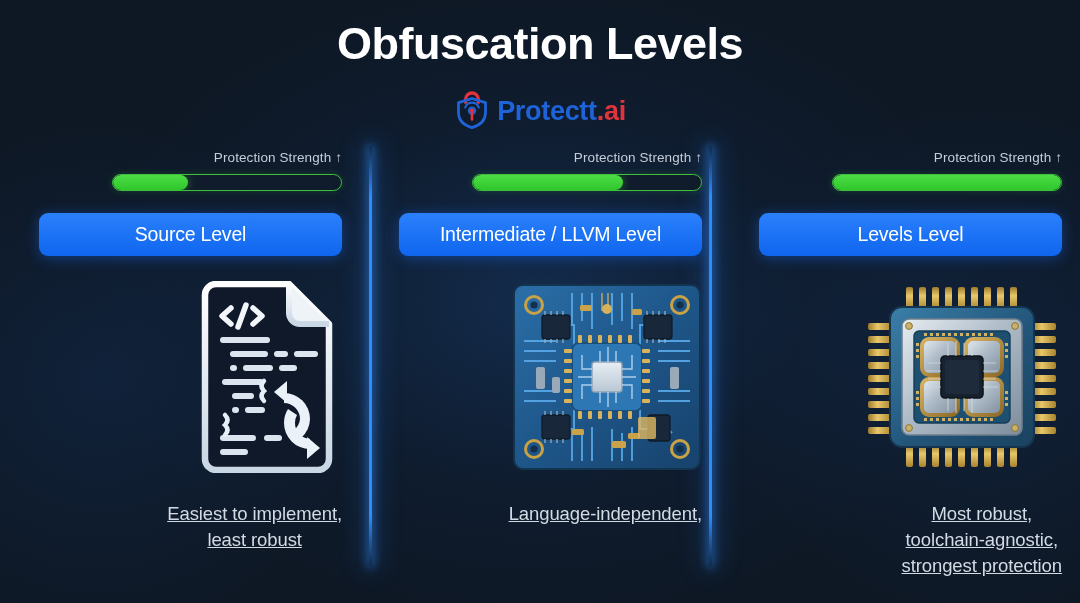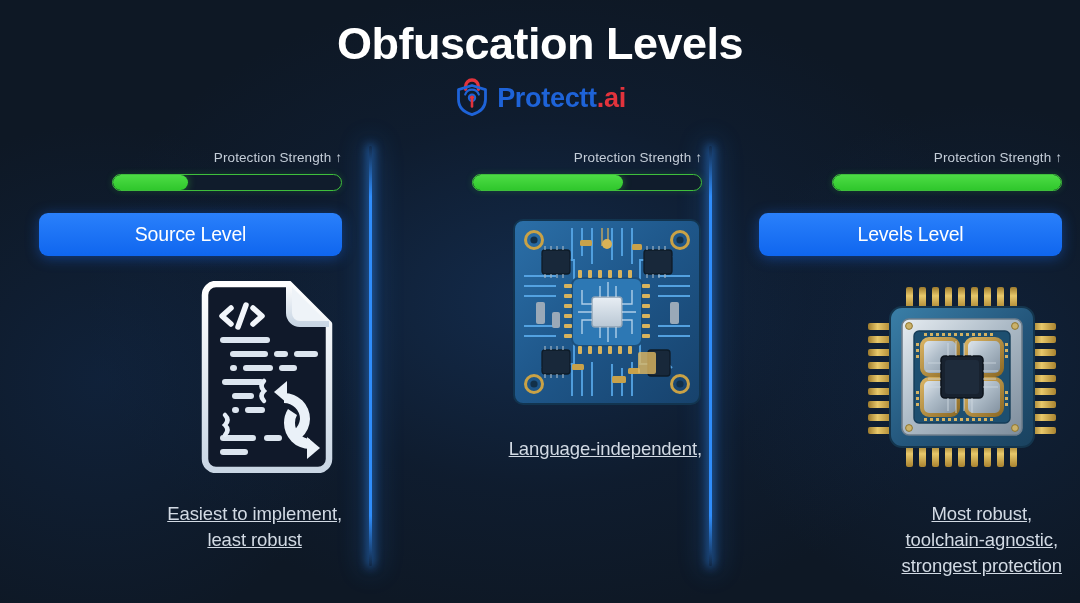--- a/index.html
+++ b/index.html
@@ -27,21 +27,21 @@
 
   #page { position:relative; width:1080px; height:423px; z-index:2; }
 
   
   #header { text-align:center; padding-top:20px; }
   #page-title {
     font-size:45px; font-weight:bold; color:#ffffff;
     letter-spacing:-0.5px; line-height:1.05;
   }
   #brand-logo {
-    margin-top:9px;
+    margin-top:22px;
     display:flex; align-items:center; justify-content:center; gap:7px;
   }
   #brand-name { font-size:27px; font-weight:bold; letter-spacing:-0.3px; }
   .brand-blue { color:#1e63d8; }
   .brand-red  { color:#e2333c; }
 
   
   .divider {
     position:absolute; top:146px; width:3px; height:420px;
     background:linear-gradient(180deg, rgba(40,130,246,0.15) 0%, #2f8dfb 12%, #2f8dfb 88%, rgba(40,130,246,0.15) 100%);
@@ -196,20 +196,21 @@
         <span>Easiest to implement,</span>
         <span>least robust</span>
       </div>
     </div>
 
     <div class="column">
       <div class="strength-label">Protection Strength ↑</div>
       <div class="strength-bar">
         <div class="strength-fill" style="width: 66%;"></div>
       </div>
+      <div class="level-button">Intermediate / LLVM Level</div>
 
       <div class="illustration">
         <span>
         <svg width="190" height="192" viewBox="0 0 190 192">
           <defs>
             <linearGradient id="pcb" x1="0" y1="0" x2="1" y2="1">
               <stop offset="0%" stop-color="#2b6fa8"></stop>
                   <stop offset="50%" stop-color="#1e5689"></stop>
                   <stop offset="100%" stop-color="#17426c"></stop>
             </linearGradient>

